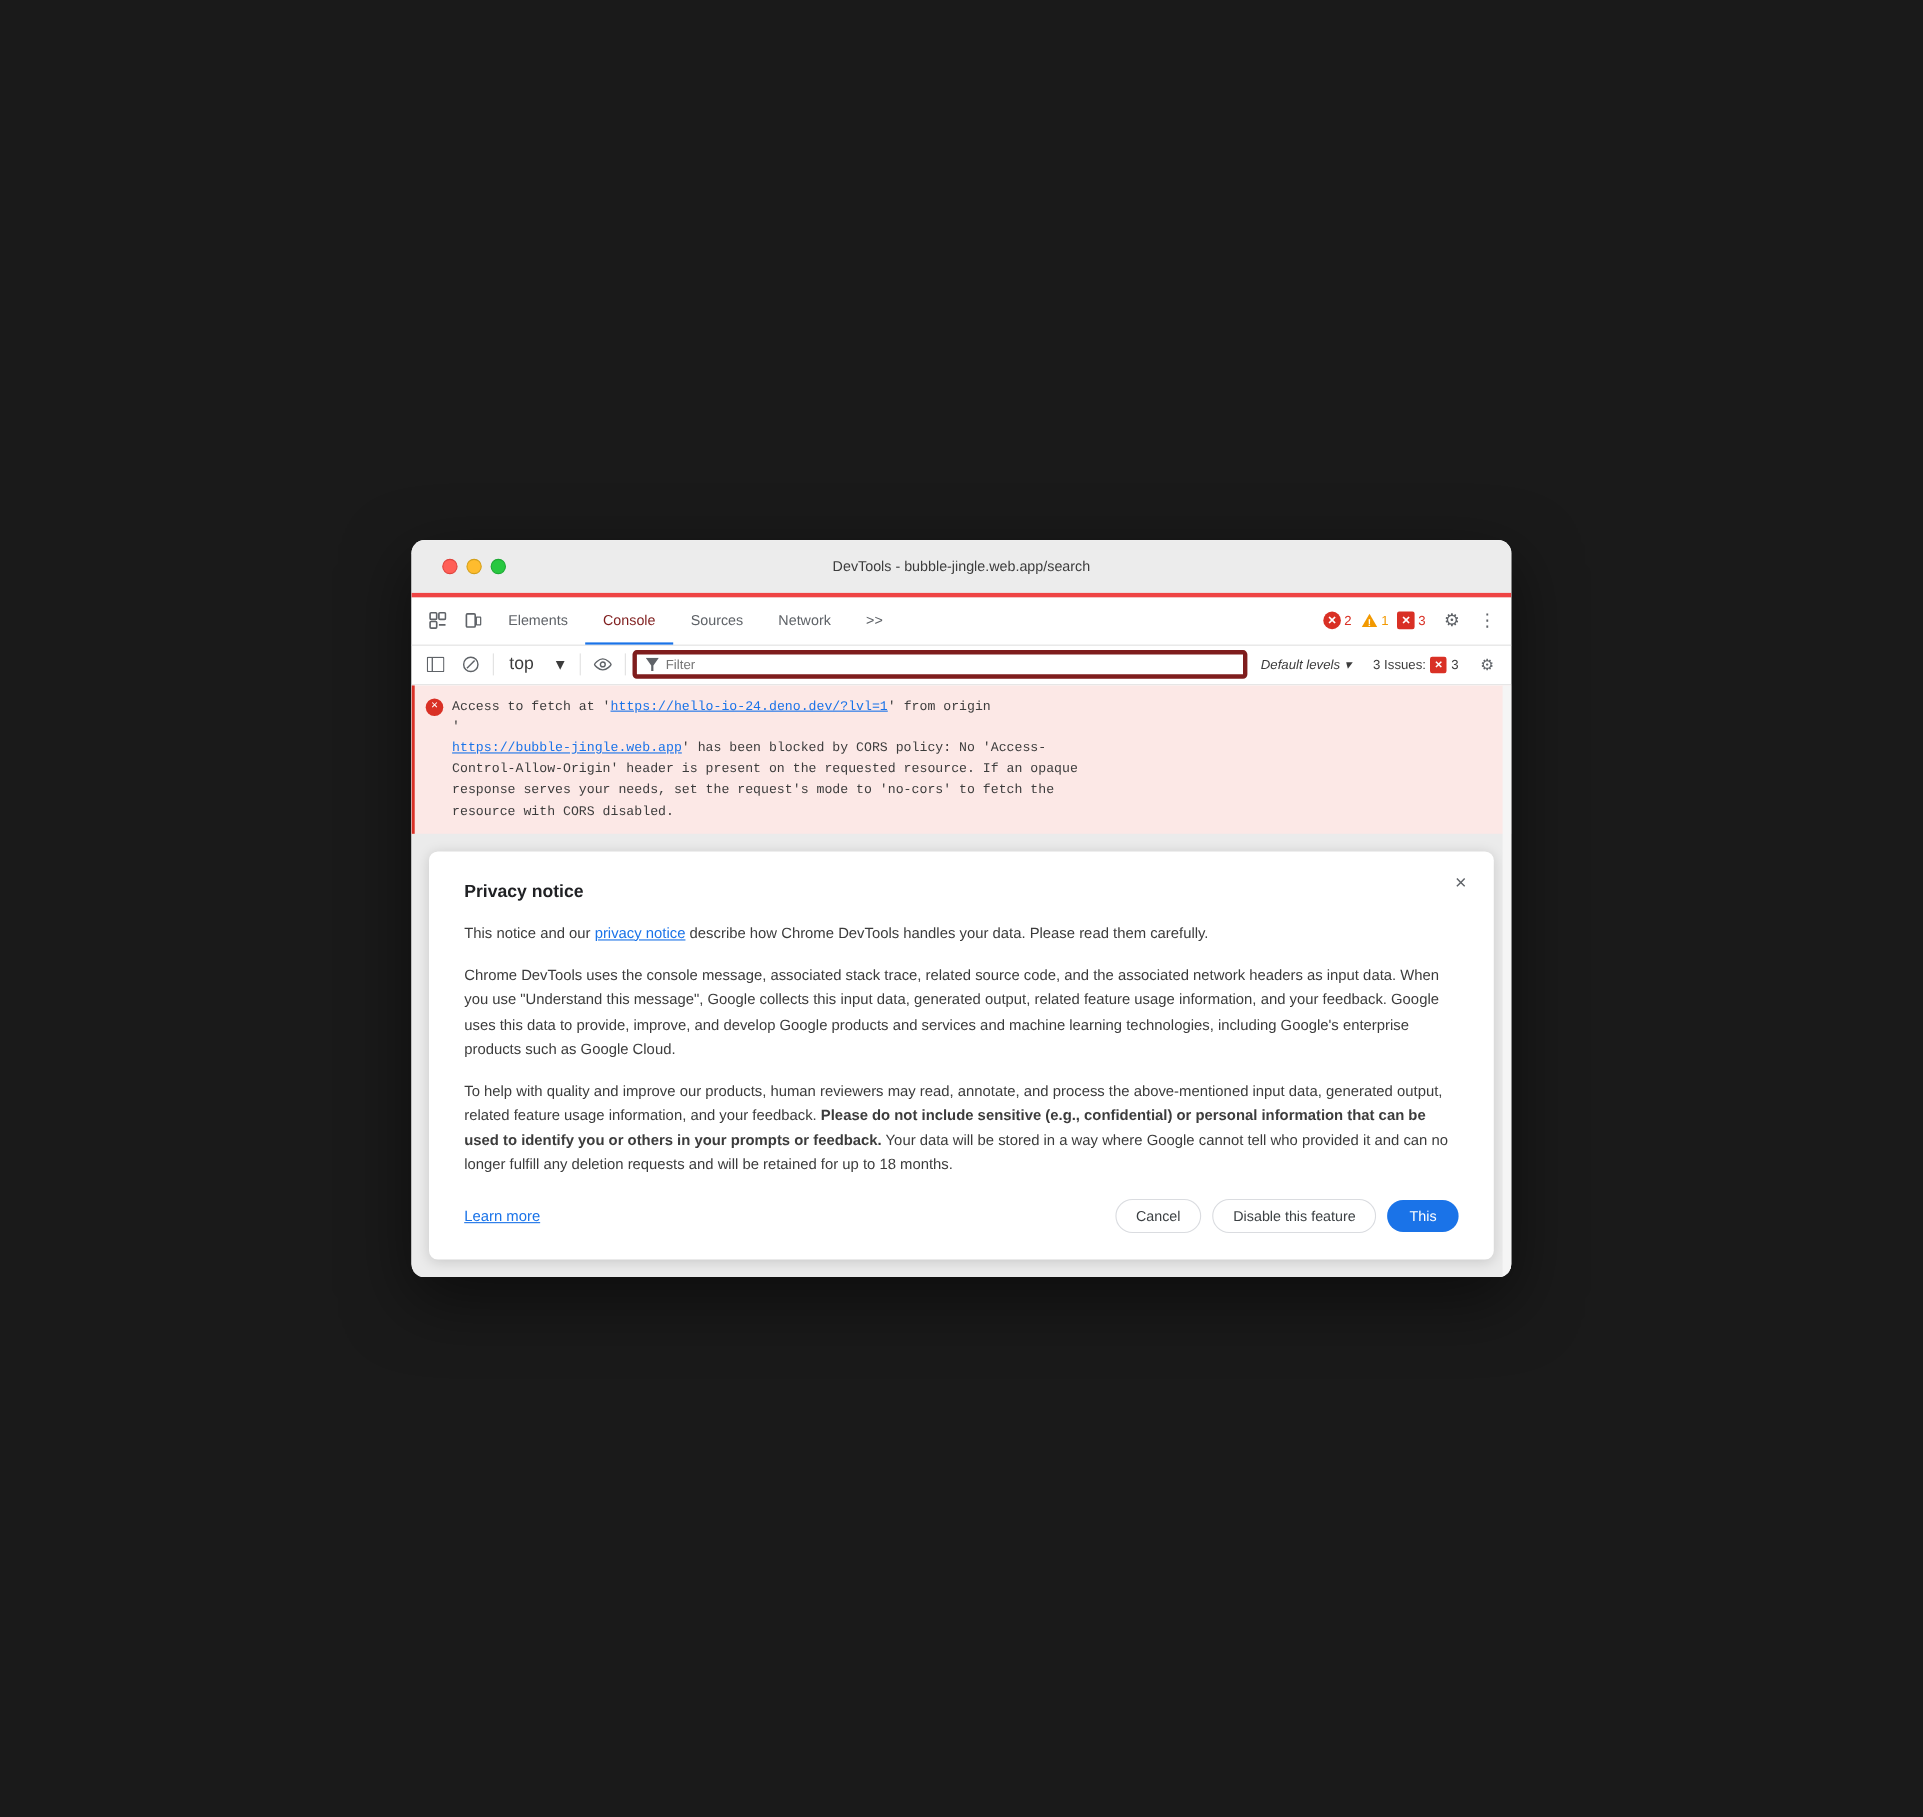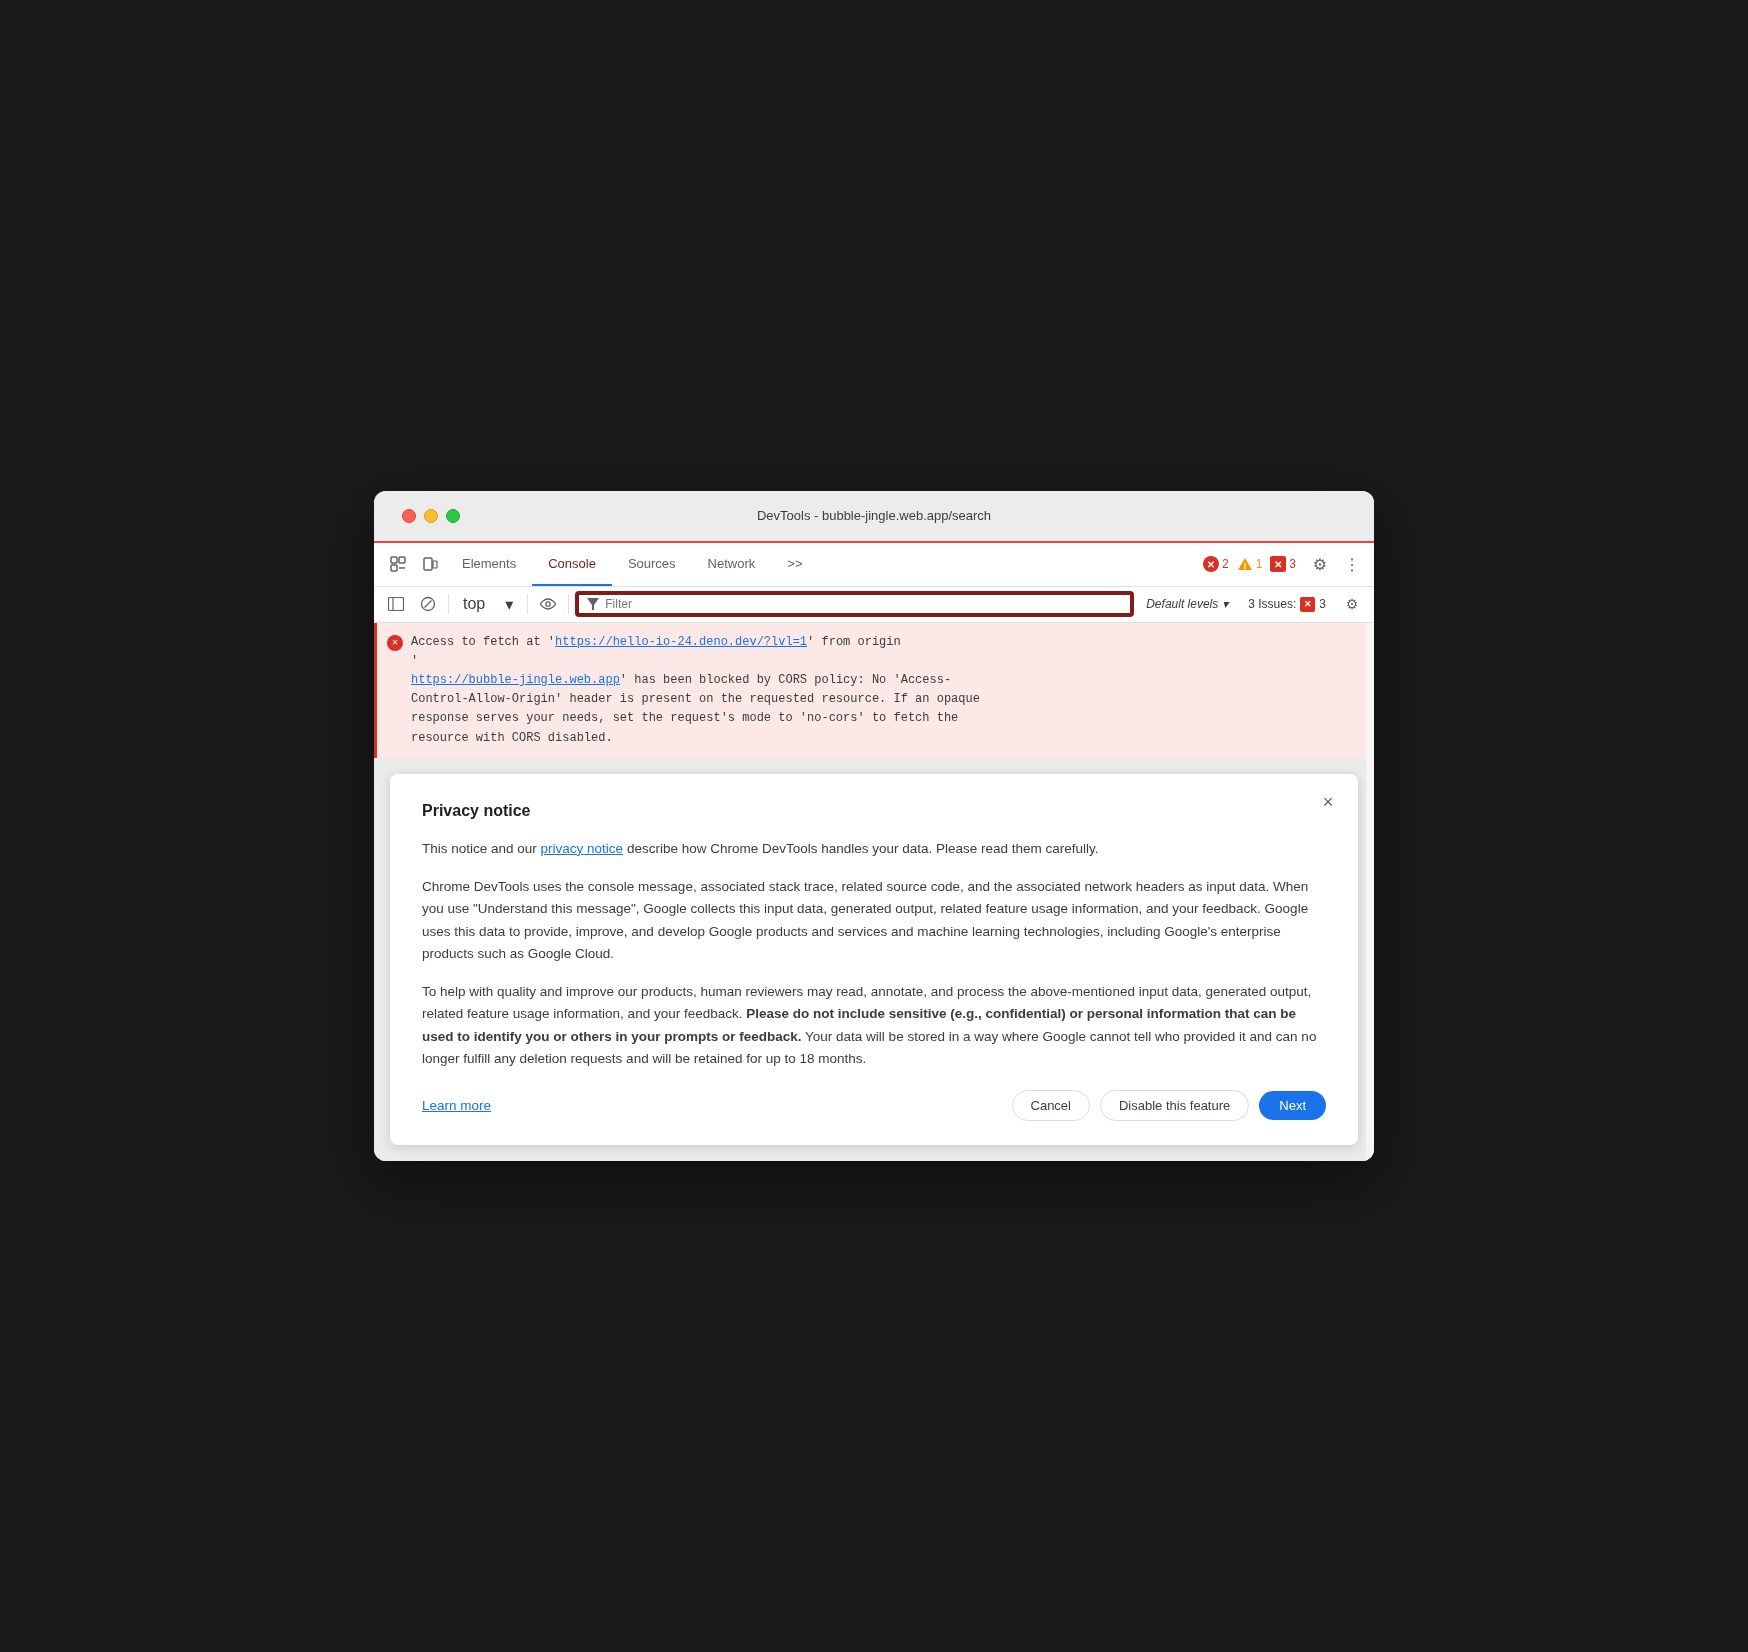--- a/index.html
+++ b/index.html
@@ -17,21 +17,21 @@
       border-radius: 12px;
       overflow: hidden;
       box-shadow: 0 20px 60px rgba(0,0,0,0.5);
     }
     .titlebar {
       background: #ececec;
       height: 52px;
       display: flex;
       align-items: center;
       padding: 0 28px;
-      border-bottom: 2px solid #ef4444;
+      border-bottom: 4px solid #ef4444;
       position: relative;
     }
     .traffic-lights {
       display: flex;
       gap: 8px;
       align-items: center;
     }
     .traffic-light {
       width: 14px;
       height: 14px;
@@ -475,21 +475,21 @@
             <p>Chrome DevTools uses the console message, associated stack trace, related source code, and the associated network headers as input data. When you use "Understand this message", Google collects this input data, generated output, related feature usage information, and your feedback. Google uses this data to provide, improve, and develop Google products and services and machine learning technologies, including Google's enterprise products such as Google Cloud.</p>
             <p>
               <span>To help with quality and improve our products, human reviewers may read, annotate, and process the above-mentioned input data, generated output, related feature usage information, and your feedback. </span><strong>Please do not include sensitive (e.g., confidential) or personal information that can be used to identify you or others in your prompts or feedback.</strong><span> Your data will be stored in a way where Google cannot tell who provided it and can no longer fulfill any deletion requests and will be retained for up to 18 months.</span>
             </p>
           </div>
           <div class="dialog-footer">
             <a href="#" class="learn-more-link">Learn more</a>
             <div class="dialog-buttons">
               <button class="btn-outline">Cancel</button>
               <button class="btn-outline">Disable this feature</button>
-              <button class="btn-primary">Next</button>
+              <button class="btn-primary">This</button>
             </div>
           </div>
         </div>
       </div>
 
       <div class="scrollbar-track" style="position:absolute;right:0;top:0;bottom:0;"></div>
     </div>
 
   </div>
 </div>

